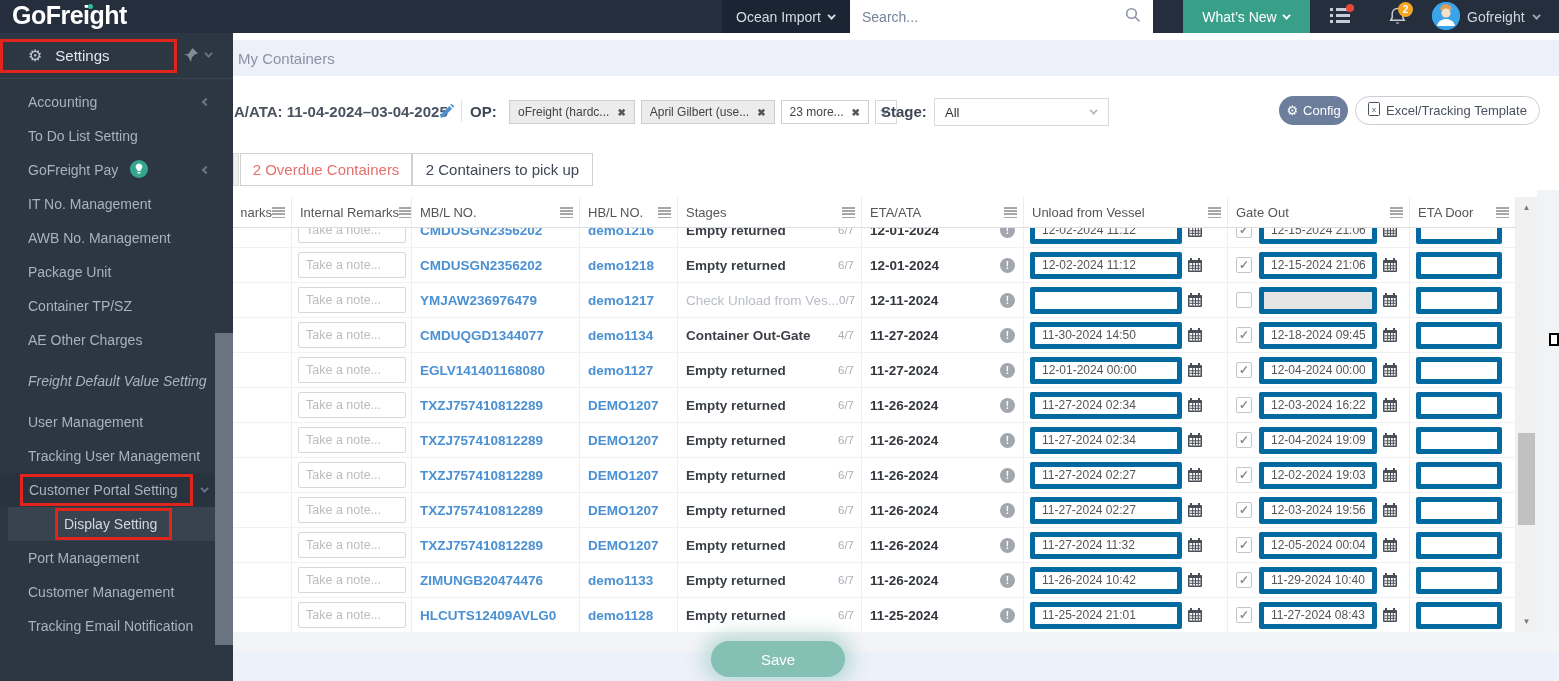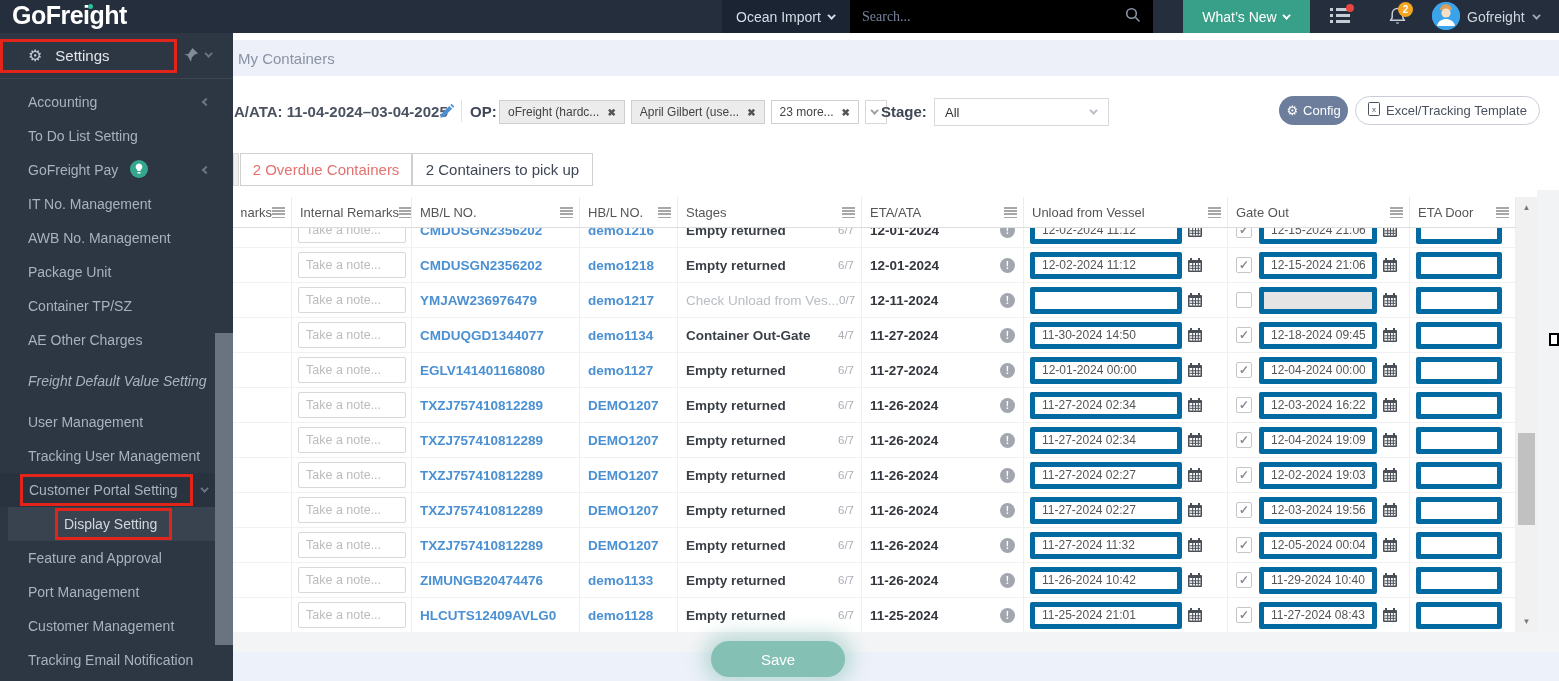--- a/index.html
+++ b/index.html
@@ -6,22 +6,22 @@
   html,body { width:1559px; height:681px; overflow:hidden; background:#fff;
     font-family:"Liberation Sans", sans-serif; }
   body { position:relative; }
 
   
   .topnav { position:absolute; left:0; top:0; width:1559px; height:33px; background:#242e3d; z-index:30; }
   .logo { position:absolute; left:12px; top:1px; color:#fff; font-size:25px; font-weight:bold; letter-spacing:-0.5px; }
   .logo-dot { position:absolute; left:88px; top:4px; width:5px; height:5px; border-radius:50%; background:#2fbf9f; }
   .nav-module { position:absolute; left:722px; top:0; width:128px; height:33px; background:#1a2433;
     color:#d5dde8; font-size:14px; display:flex; align-items:center; justify-content:center; gap:9px; cursor:pointer; }
-  .nav-search { position:absolute; left:850px; top:0; width:303px; height:33px; background:#000000;
-    display:flex; align-items:center; padding:0 12px; color:#76839a; font-size:14px;font-family:Liberation Serif, serif; }
+  .nav-search { position:absolute; left:850px; top:0; width:303px; height:33px; background:#ffffff;
+    display:flex; align-items:center; padding:0 12px; color:#76839a; font-size:14px; }
   .nav-search .ph { flex:1; }
   .whats-new { position:absolute; left:1183px; top:0; width:127px; height:33px; background:#38a088;
     color:#fff; font-size:14px; display:flex; align-items:center; justify-content:center; gap:8px; cursor:pointer; }
   .chev { display:inline-block; width:6px; height:6px; border-left:2px solid currentColor; border-bottom:2px solid currentColor; }
   .chev.down { transform:rotate(-45deg) translateY(-2px); }
   .chev.left { transform:rotate(45deg); }
   .nav-icon { position:absolute; top:7px; cursor:pointer; }
   .nav-list { left:1330px; }
   .red-dot { position:absolute; left:16px; top:-3px; width:8px; height:8px; border-radius:50%; background:#e8453c; }
   .nav-bell { left:1388px; }
@@ -57,21 +57,21 @@
   .main { position:absolute; left:233px; top:33px; width:1326px; height:648px; background:#fff; }
   .crumb-bar { position:absolute; left:0; top:7px; width:1326px; height:36px; background:#edf0f8;
     display:flex; align-items:center; padding-left:5px; color:#8a92a6; font-size:15px; }
 
   
   .filters { position:absolute; left:0; top:43px; width:1326px; height:64px; background:#fff; }
   .eta-range { position:absolute; left:1px; top:27px; font-size:15px; font-weight:bold; color:#4a5260; }
   .pencil-icon { position:absolute; left:207px; top:27px; cursor:pointer; }
   .vdiv { position:absolute; left:228px; top:24px; width:1px; height:22px; background:#dfe3e8; }
   .op-label { position:absolute; left:237px; top:27px; font-size:15px; font-weight:bold; color:#3f4756; }
-  .chips { position:absolute; left:266px; top:24px; display:flex; align-items:center; }
+  .chips { position:absolute; left:276px; top:24px; display:flex; align-items:center; }
   .chip { height:24px; display:flex; align-items:center; gap:8px; padding:0 8px; background:#ececec;
     border:1px solid #cfcfcf; font-size:12px; color:#444; margin-right:6px; cursor:default; }
   .chip.plain { background:#fff; }
   .chip .x { font-size:10px; font-weight:bold; color:#555; cursor:pointer; }
   .chip-dd { width:22px; height:24px; border:1px solid #d7d7d7; display:flex; align-items:center; justify-content:center;
     color:#9aa0a8; cursor:pointer; }
   .stage-label { position:absolute; left:648px; top:27px; font-size:15px; font-weight:bold; color:#3f4756; }
   .stage-select { position:absolute; left:701px; top:22px; width:175px; height:28px; border:1px solid #d9d9d9;
     display:flex; align-items:center; padding:0 10px; font-size:13px; color:#333; cursor:pointer; }
   .stage-select .chev { margin-left:auto; color:#b9bec6; }
@@ -257,23 +257,20 @@
       <div class="sb-item hl">
         <div class="ann">
           <span class="lbl">Customer Portal Setting</span>
         </div>
         <span class="chev down"></span>
       </div>
       <div class="sb-item active sub">
         <div class="ann">
           <span class="lbl">Display Setting</span>
         </div>
-      </div>
-      <div class="sb-item">
-        <span class="lbl">Feature and Approval</span>
       </div>
       <div class="sb-item">
         <span class="lbl">Port Management</span>
       </div>
       <div class="sb-item">
         <span class="lbl">Customer Management</span>
       </div>
       <div class="sb-item">
         <span class="lbl">Tracking Email Notification</span>
       </div>

